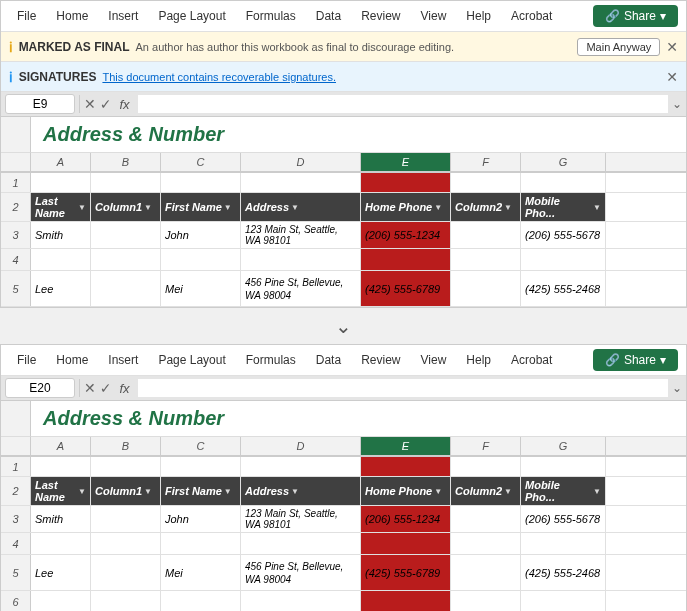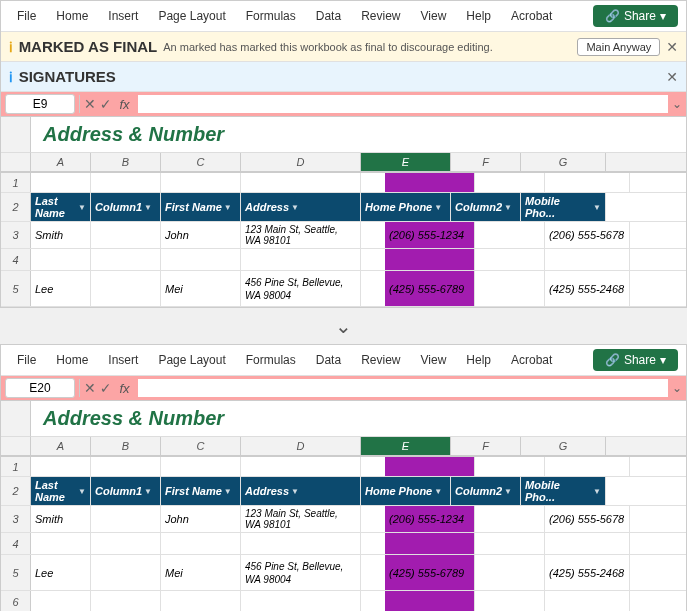--- a/index.html
+++ b/index.html
@@ -66,21 +66,21 @@
       flex-shrink: 0;
     }
     .info-icon-sig {
       color: #2196f3;
       font-weight: bold;
       font-size: 14px;
       flex-shrink: 0;
     }
     .info-label {
       font-weight: bold;
-      font-size: 15px;
+      font-size: 12px;
       color: #333;
       flex-shrink: 0;
     }
     .info-text {
       font-size: 11px;
       color: #555;
       flex: 1;
     }
     .info-link {
       color: #0066cc;
@@ -102,21 +102,21 @@
       cursor: pointer;
       color: #666;
       font-size: 14px;
       flex-shrink: 0;
     }
 
     
     .formula-bar {
       display: flex;
       align-items: center;
-      background: #fca5a5;
+      background: #e5e5e5;
       border-bottom: 1px solid #ccc;
       padding: 2px 4px;
       gap: 4px;
     }
     .cell-ref {
       border: 1px solid #ccc;
       border-radius: 3px;
       padding: 2px 6px;
       font-size: 12px;
       width: 70px;
@@ -209,25 +209,24 @@
 
     .cell {
       display: flex;
       align-items: center;
       border-right: 1px solid #e0e0e0;
       padding: 2px 4px;
       font-size: 11px;
       overflow: hidden;
     }
     .cell.active-col {
-      background: #a21caf;
-      margin-left: 24px;
+      background: #b91c1c;
     }
     .cell.header-cell {
-      background: #0c4a6e;
+      background: #404040;
       color: #fff;
       font-weight: bold;
       font-size: 11px;
       display: flex;
       align-items: center;
       gap: 2px;
     }
     .filter-arrow {
       font-size: 8px;
       opacity: 0.8;
@@ -266,28 +265,29 @@
     <button class="share-btn">
       <span>🔗</span>
       <span>Share</span>
       <span>▾</span>
     </button>
   </div>
 
   <div class="info-bar marked">
     <span class="info-icon-marked">ℹ</span>
     <span class="info-label">MARKED AS FINAL</span>
-    <span class="info-text">An marked has marked this workbook as final to discourage editing.</span>
+    <span class="info-text">An author has author this workbook as final to discourage editing.</span>
     <button class="info-action-btn">Main Anyway</button>
     <span class="close-x">✕</span>
   </div>
 
   <div class="info-bar signatures">
     <span class="info-icon-sig">ℹ</span>
     <span class="info-label">SIGNATURES</span>
+    <span class="info-link">This document contains recoverable signatures.</span>
     <span class="close-x">✕</span>
   </div>
 
   <div class="formula-bar">
     <input class="cell-ref" value="E9" readonly="" style="">
     <div class="formula-divider"></div>
     <span class="formula-icons">
       <span>✕</span>
       <span>✓</span>
     </span>

